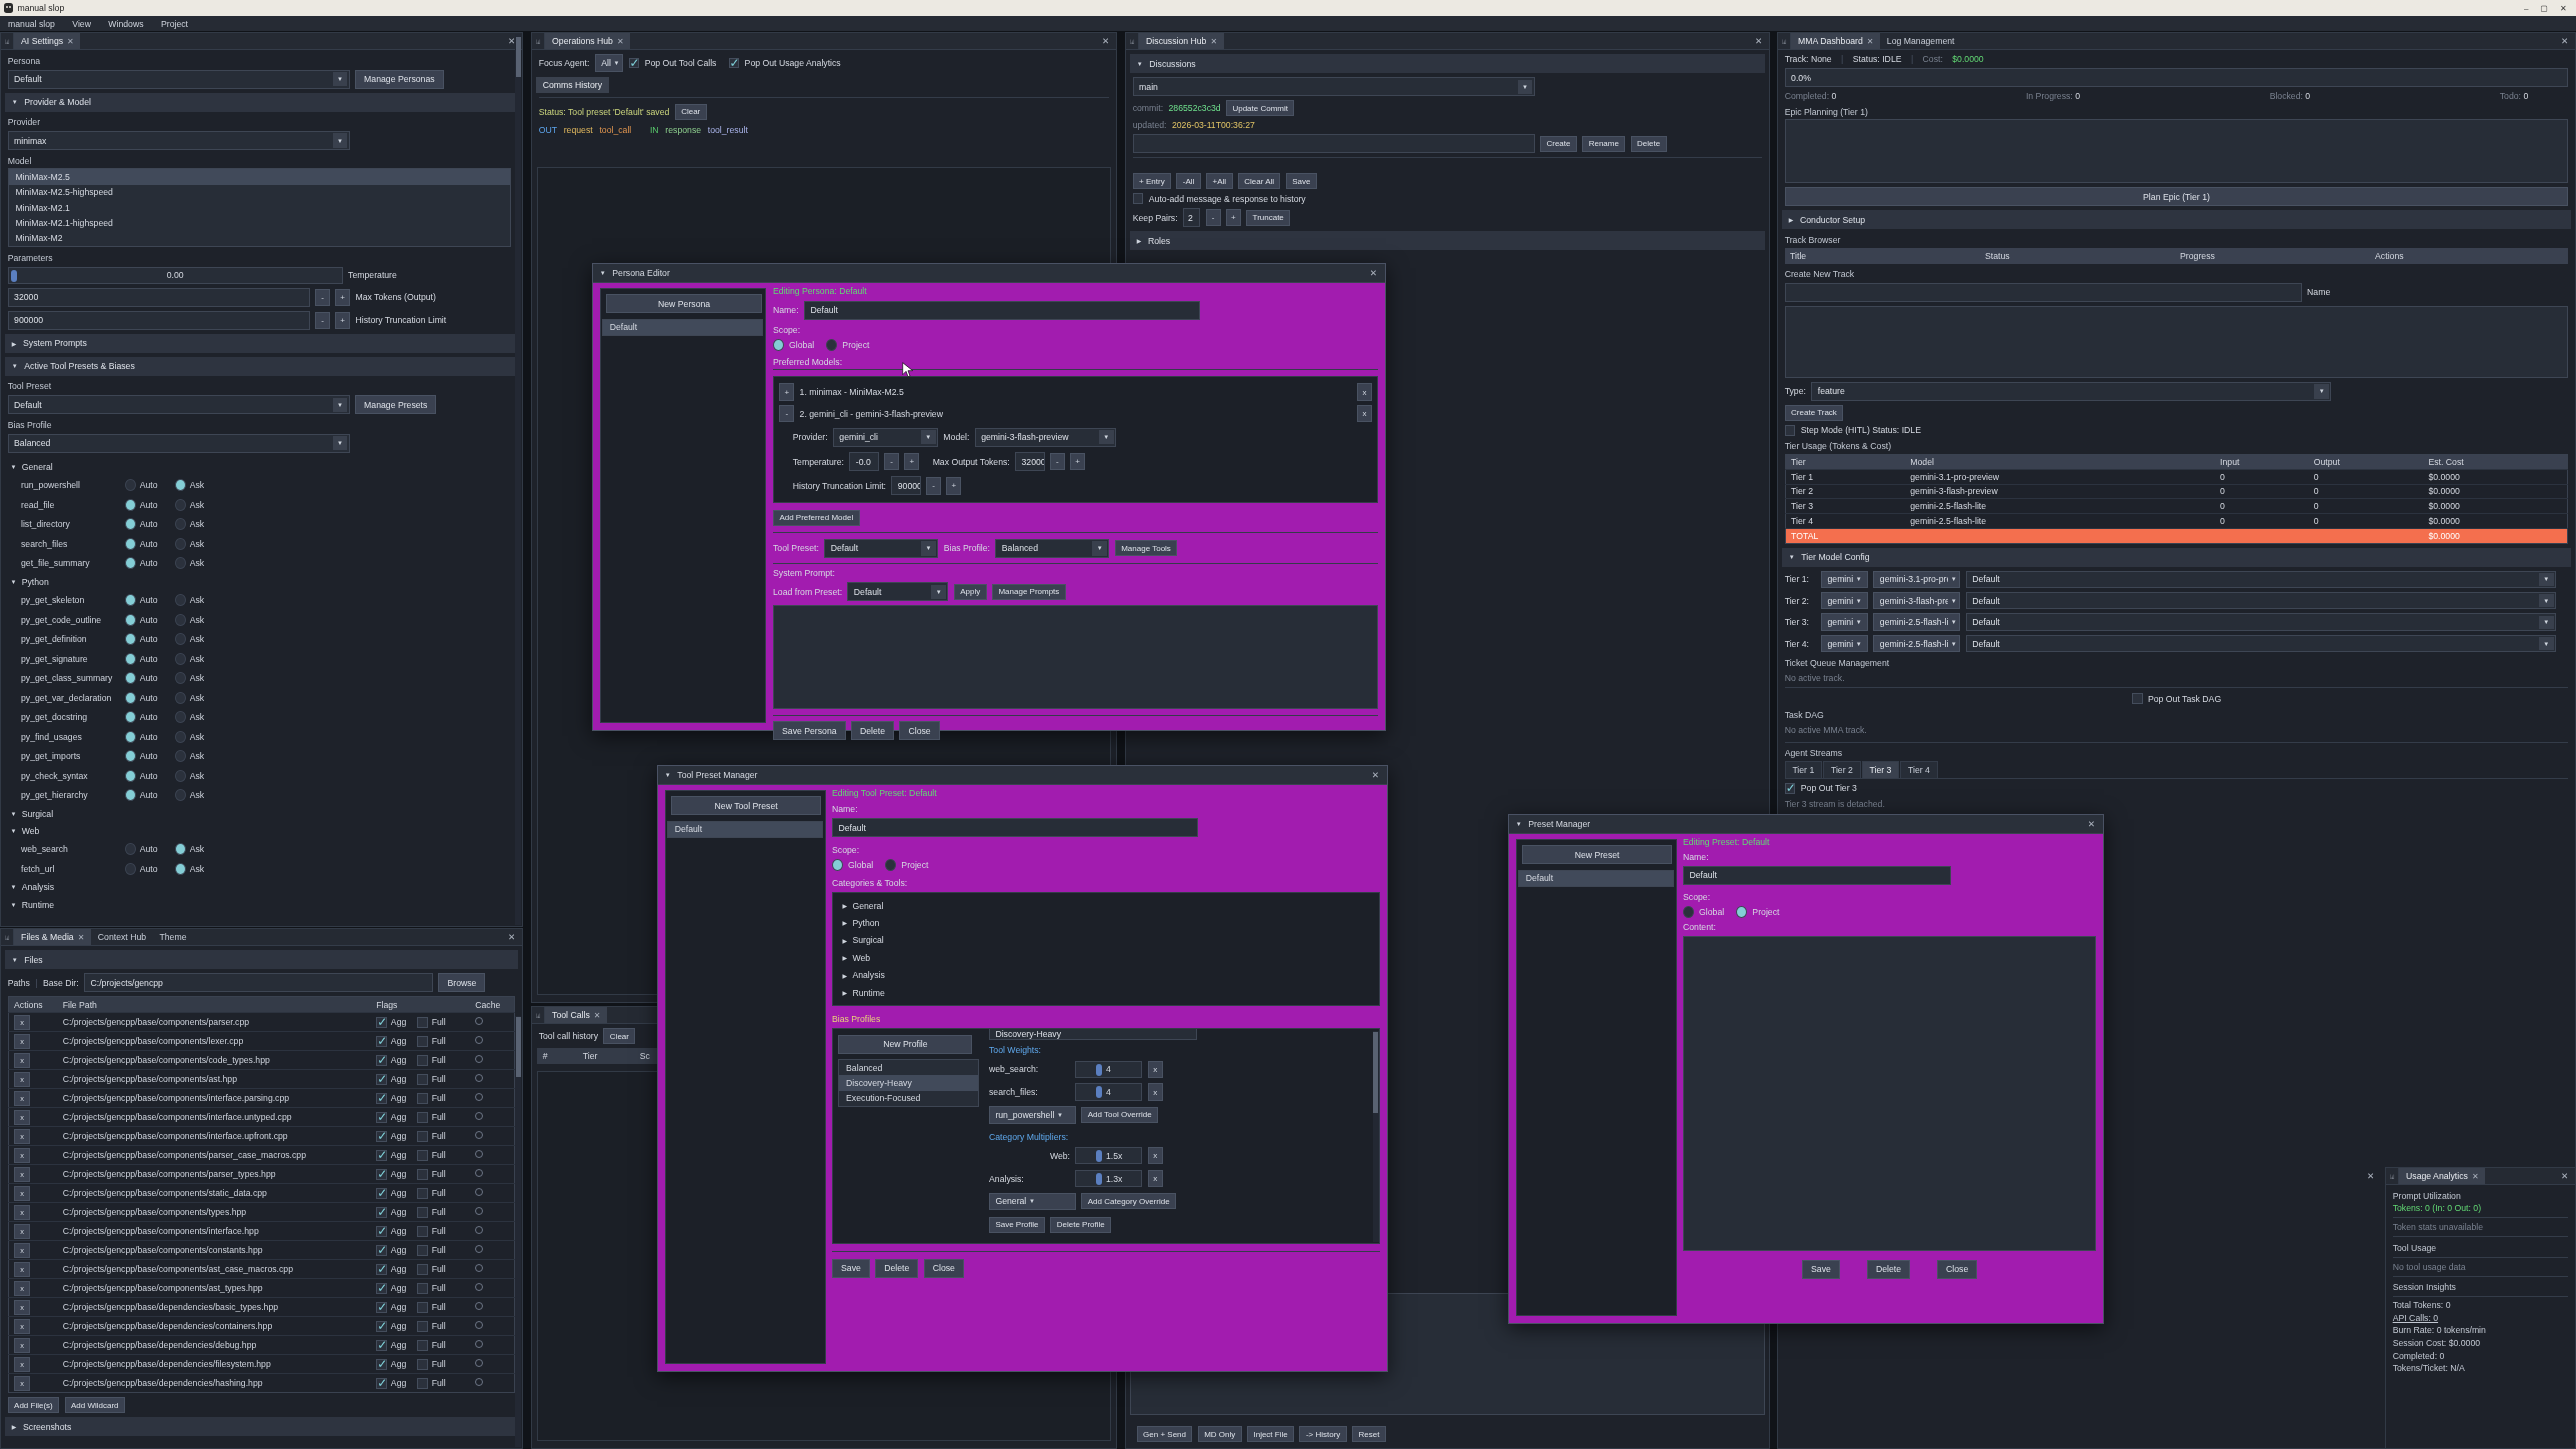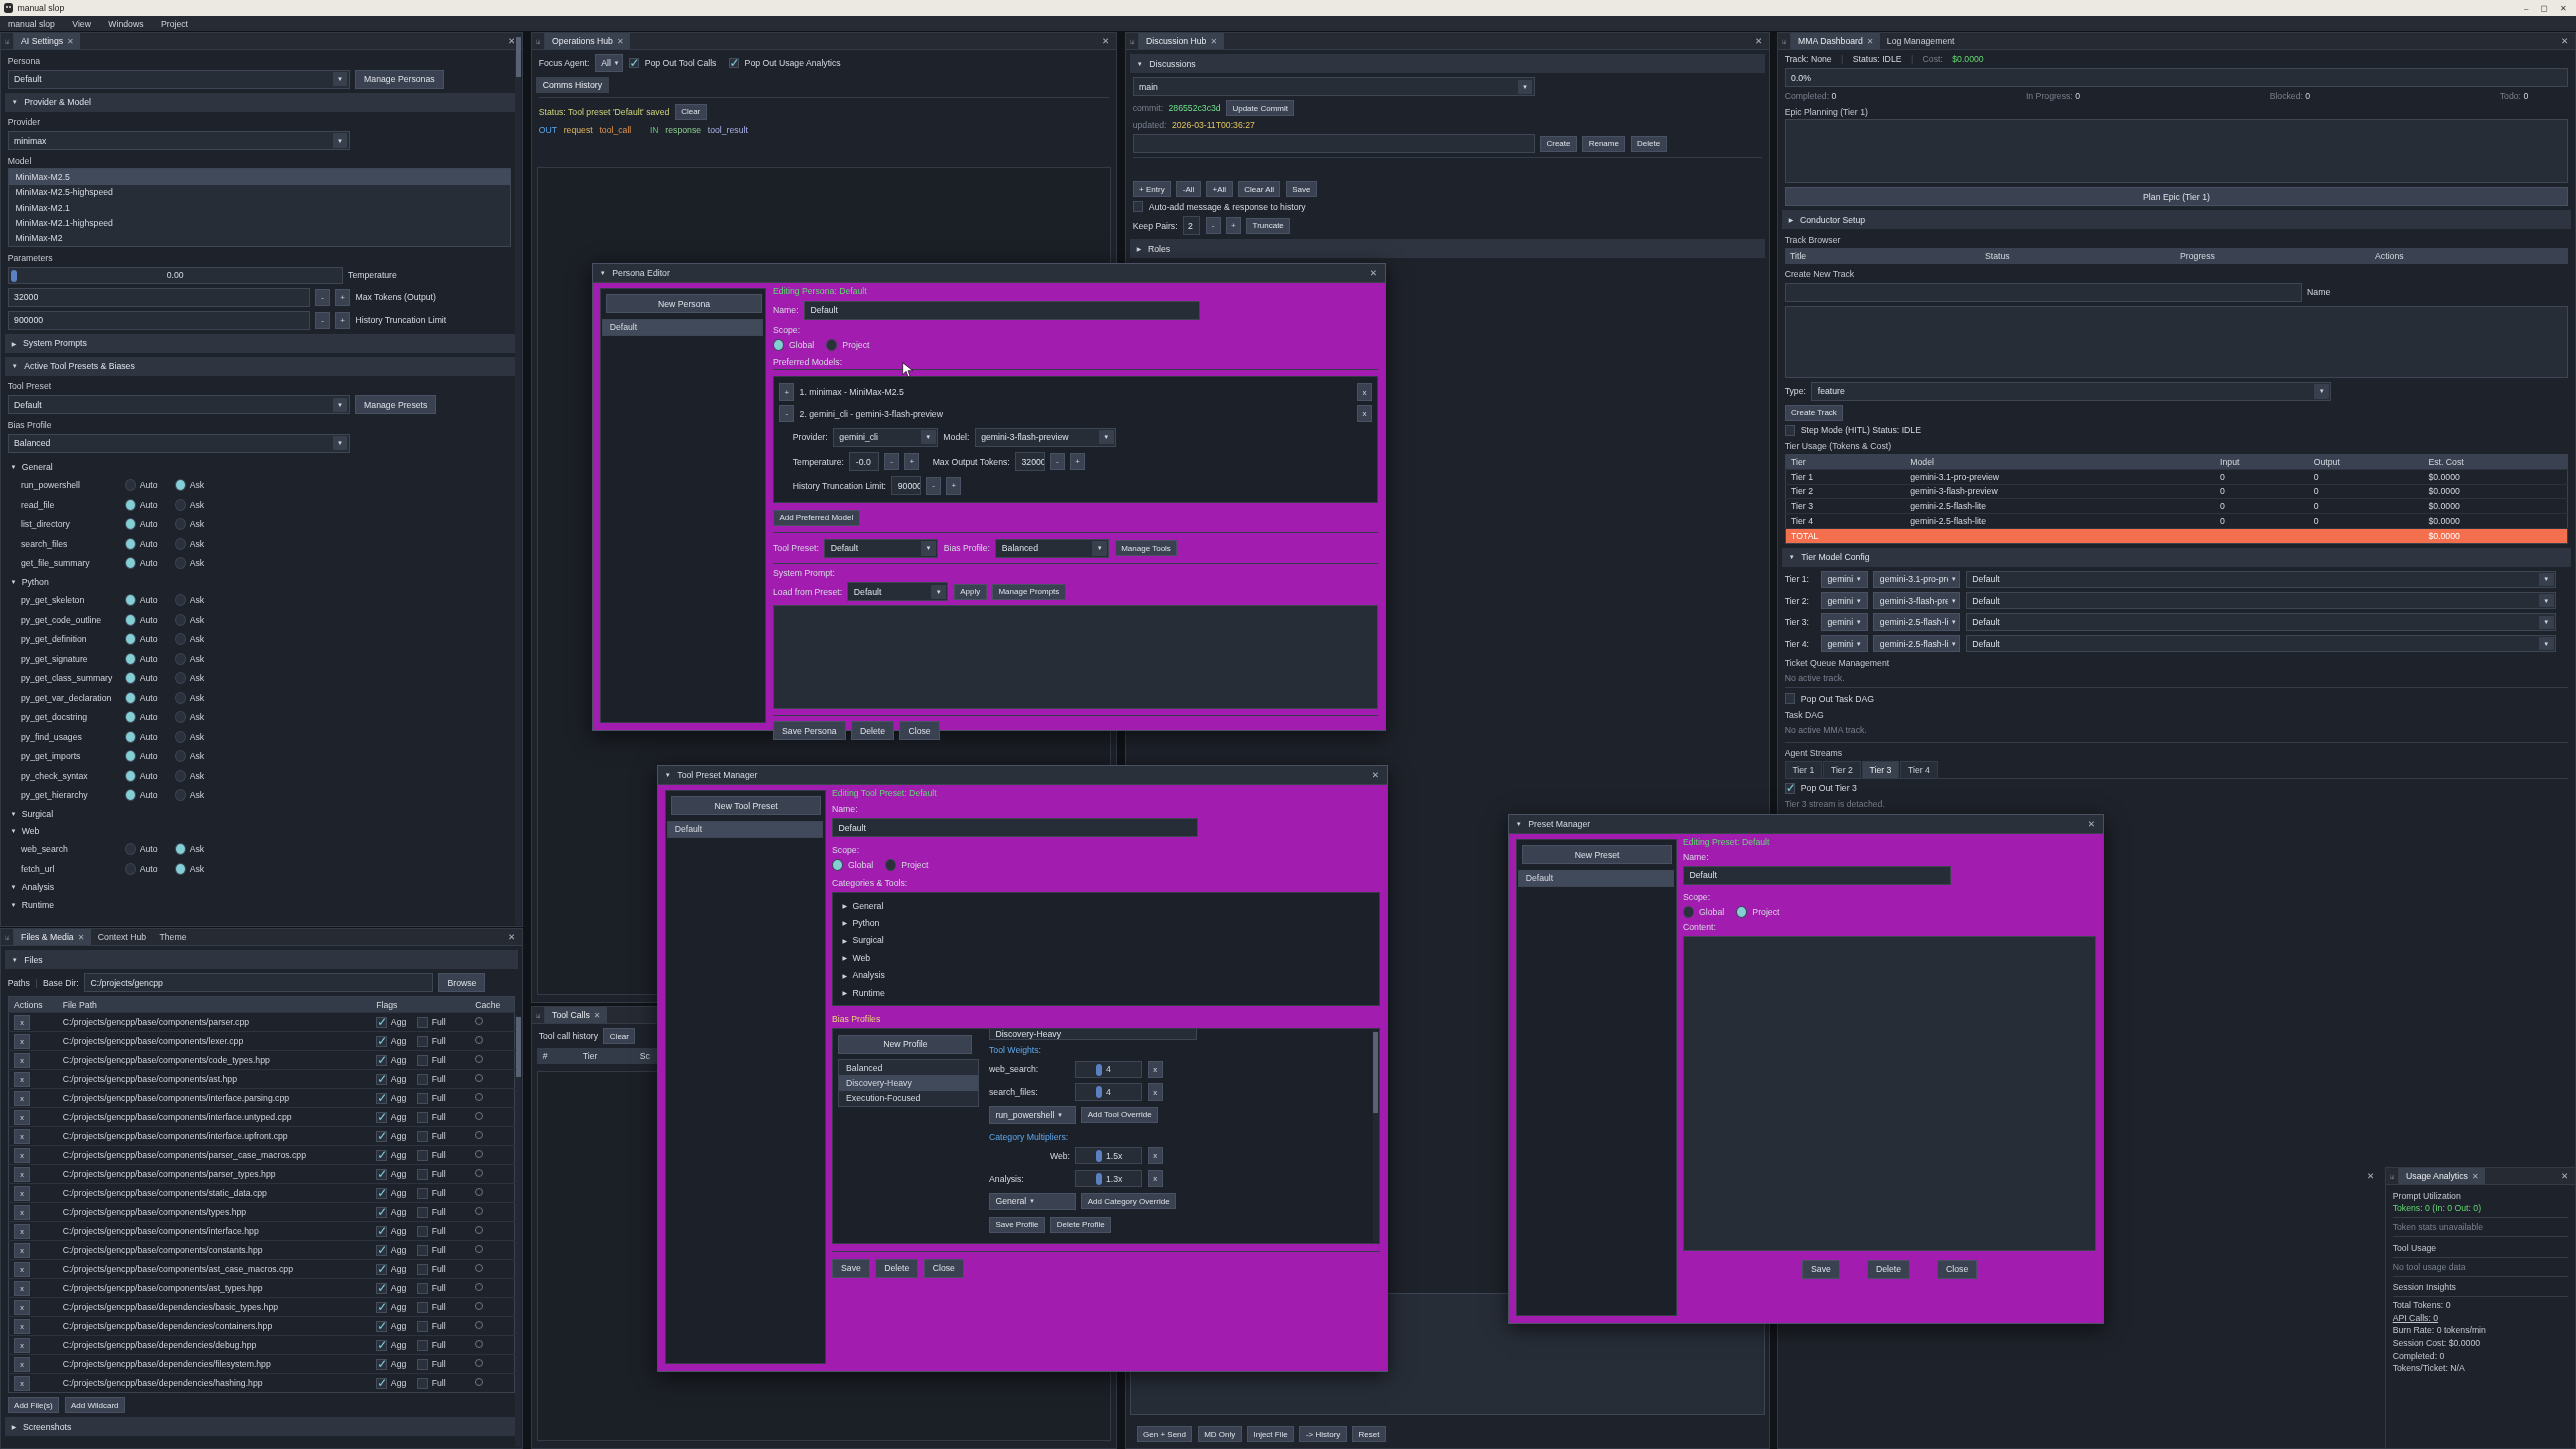--- a/index.html
+++ b/index.html
@@ -734,21 +734,21 @@
     <div class="row">
       <span class="dim">updated:</span>
       <span class="yellow">2026-03-11T00:36:27</span>
     </div>
     <div class="row">
       <div class="input" style="width:402px;"></div>
       <span class="btn sm">Create</span>
       <span class="btn sm">Rename</span>
       <span class="btn sm">Delete</span>
     </div>
-    <div class="row" style="border-top:0.7px solid #343c49; padding-top:23px;" id="entry-buttons">
+    <div class="row" style="border-top:0.7px solid #343c49; padding-top:15px;" id="entry-buttons">
         <span class="btn sm">+ Entry</span>
         <span class="btn sm">-All</span>
         <span class="btn sm">+All</span>
         <span class="btn sm">Clear All</span>
         <span class="btn sm">Save</span>
       </div>
     <div class="row">
       <span class="check"></span>
       <span>Auto-add message &amp; response to history</span>
     </div>
@@ -946,21 +946,21 @@
             <span class="arr">▼</span>
           </span>
           <span class="select" style="width: 590px; height: 17.4px;">
             <span>Default</span>
             <span class="arr">▼</span>
           </span>
         </div>
       </div>
     <div class="label">Ticket Queue Management</div>
     <div class="label dim">No active track.</div>
-    <div class="row" style="border-top:0.7px solid #343c49; padding-top:5.4px;">
+    <div class="row" style="border-top:0.7px solid #343c49; padding-top:5.4px;justify-content:center;">
       <span class="check"></span>
       <span>Pop Out Task DAG</span>
     </div>
     <div class="label">Task DAG</div>
     <div class="label dim">No active MMA track.</div>
     <div class="label" style="border-top:0.7px solid #343c49; padding-top:5.4px; margin-top:6.7px;">Agent Streams</div>
     <div style="display:flex; margin:2.7px 6.7px; border-bottom:0.7px solid #343c49;" id="stream-tabs">
         <span class="tab" style="height: 17.4px; border-top: 0.7px solid rgb(52, 60, 73); border-right: 0.7px solid rgb(52, 60, 73); border-bottom: none; border-left: 0.7px solid rgb(52, 60, 73); border-image: initial; margin-right: 1.3px; background: rgb(39, 45, 55);">Tier 1</span>
         <span class="tab" style="height: 17.4px; border-top: 0.7px solid rgb(52, 60, 73); border-right: 0.7px solid rgb(52, 60, 73); border-bottom: none; border-left: 0.7px solid rgb(52, 60, 73); border-image: initial; margin-right: 1.3px; background: rgb(39, 45, 55);">Tier 2</span>
         <span class="tab active" style="height: 17.4px; border-top: 0.7px solid rgb(52, 60, 73); border-right: 0.7px solid rgb(52, 60, 73); border-bottom: none; border-left: 0.7px solid rgb(52, 60, 73); border-image: initial; margin-right: 1.3px;">Tier 3</span>

